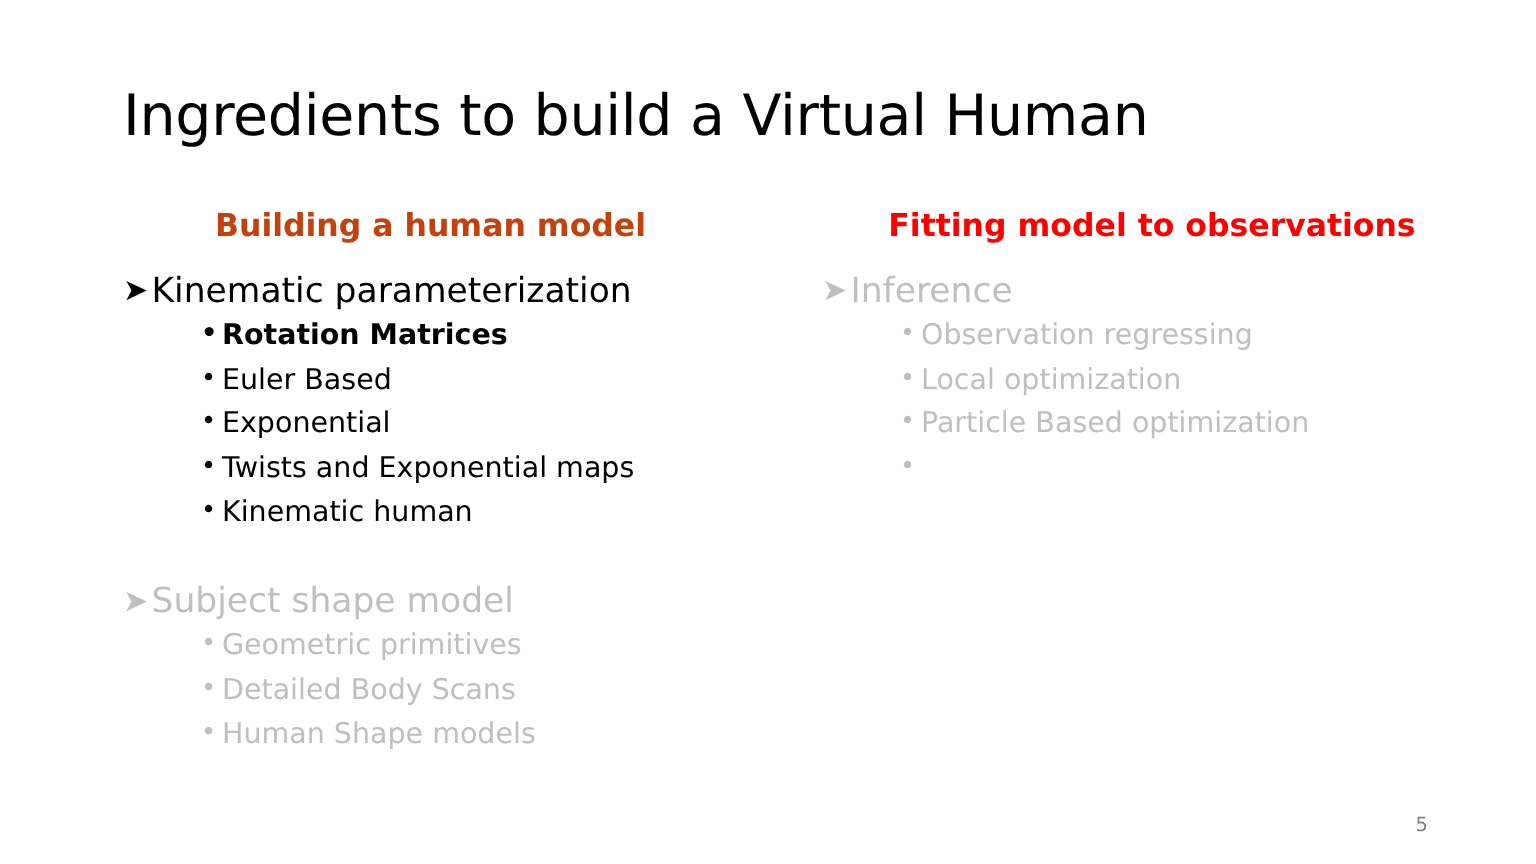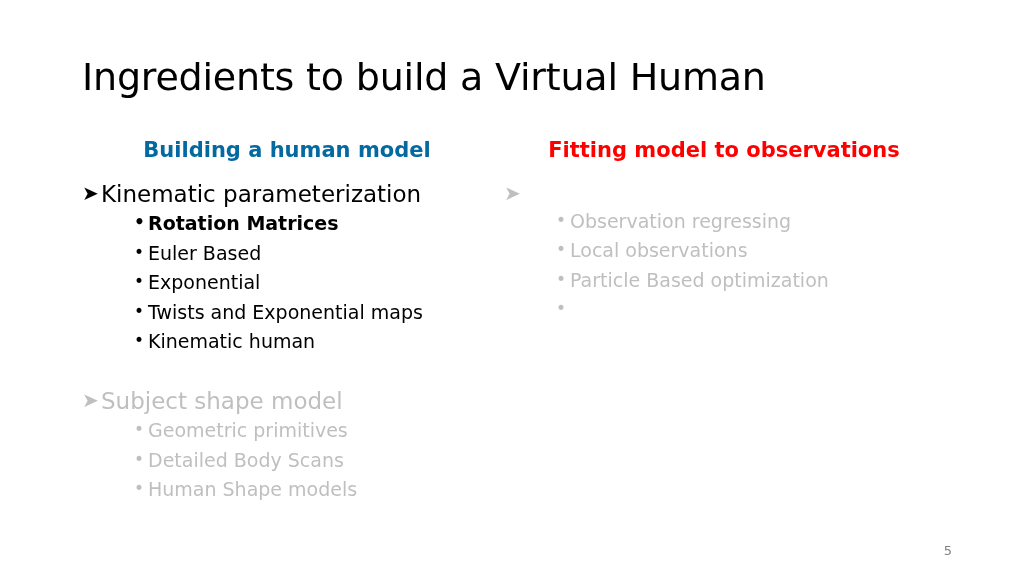--- a/index.html
+++ b/index.html
@@ -32,32 +32,32 @@
     font-family: "DejaVu Sans", sans-serif;
   }
   .col-left {
     position: absolute;
     left: 82px;
     top: 138px;
     width: 420px;
   }
   .col-right {
     position: absolute;
-    left: 504px;
+    left: 548px;
     top: 138px;
     width: 440px;
   }
   .col-head {
     font-size: 21px;
     font-weight: bold;
     text-align: center;
     margin-bottom: 18px;
     white-space: nowrap;
   }
-  .col-head.left  { color: #0369a1; padding-right: 10px; }
+  .col-head.left  { color: #c2410c; padding-right: 10px; }
   .col-head.right { color: #ff0000; padding-right: 0px; }
 
   .lvl1 {
     display: flex;
     align-items: flex-start;
     font-size: 23px;
     line-height: 1.28;
     margin-top: 4px;
     white-space: nowrap;
   }
@@ -149,28 +149,29 @@
       <span class="bullet">•</span>
       <span>Human Shape models</span>
     </div>
   </div>
 
   <div class="col-right">
     <div class="col-head right">Fitting model to observations</div>
 
     <div class="lvl1 faded">
       <span class="arrow">➤</span>
+      <span>Inference</span>
     </div>
     <div class="lvl2 faded">
       <span class="bullet">•</span>
       <span>Observation regressing</span>
     </div>
     <div class="lvl2 faded">
       <span class="bullet">•</span>
-      <span>Local observations</span>
+      <span>Local optimization</span>
     </div>
     <div class="lvl2 faded">
       <span class="bullet">•</span>
       <span>Particle Based optimization</span>
     </div>
     <div class="lvl2 faded">
       <span class="bullet">•</span>
     </div>
   </div>
 

